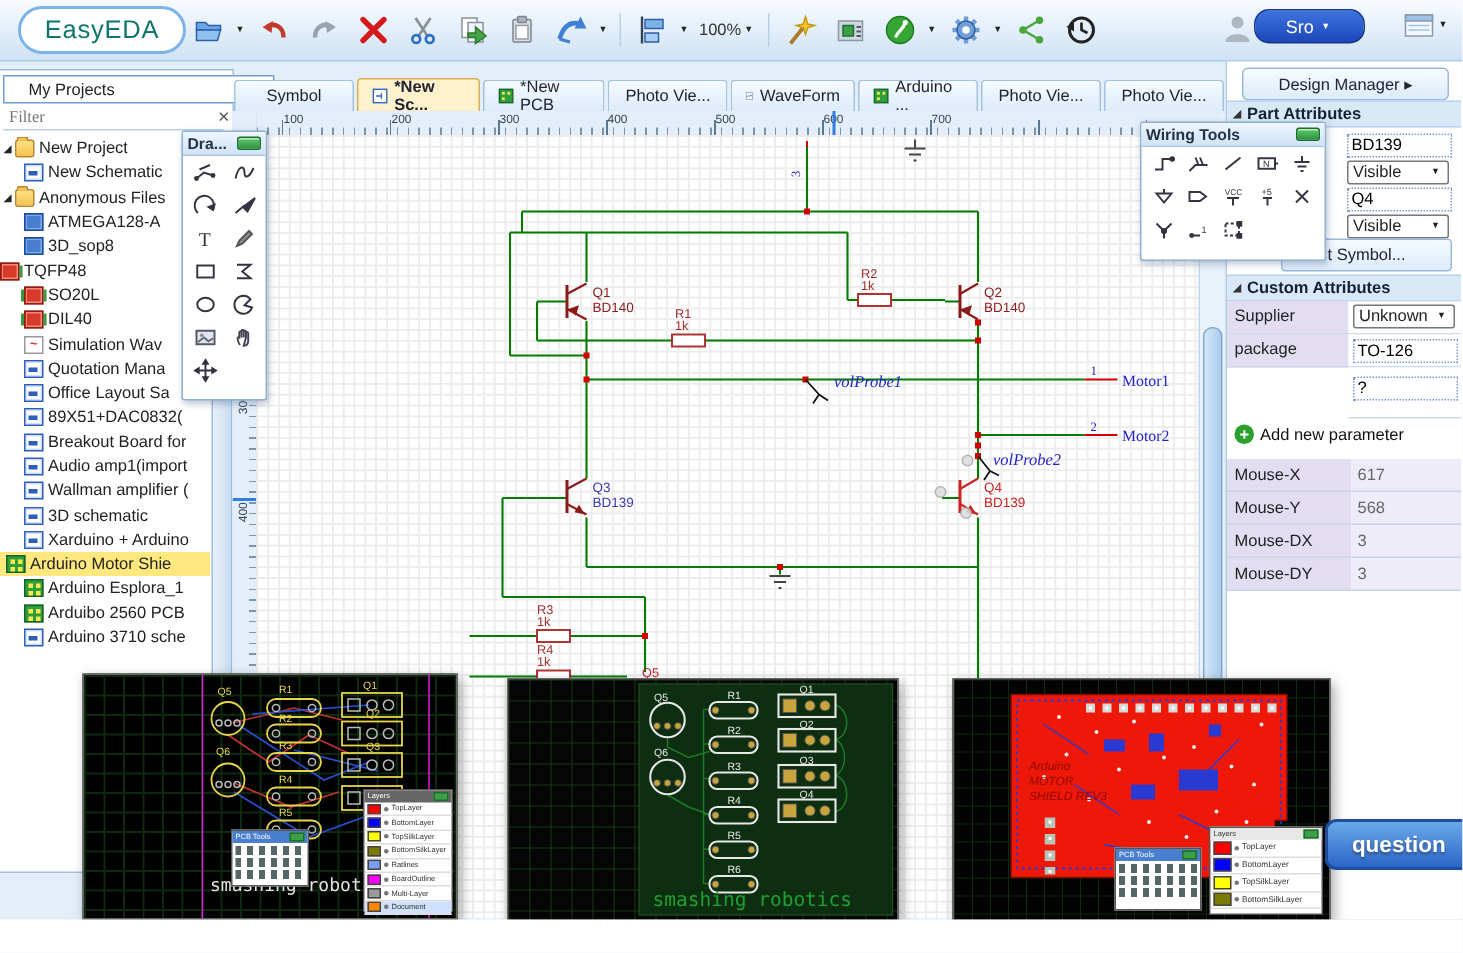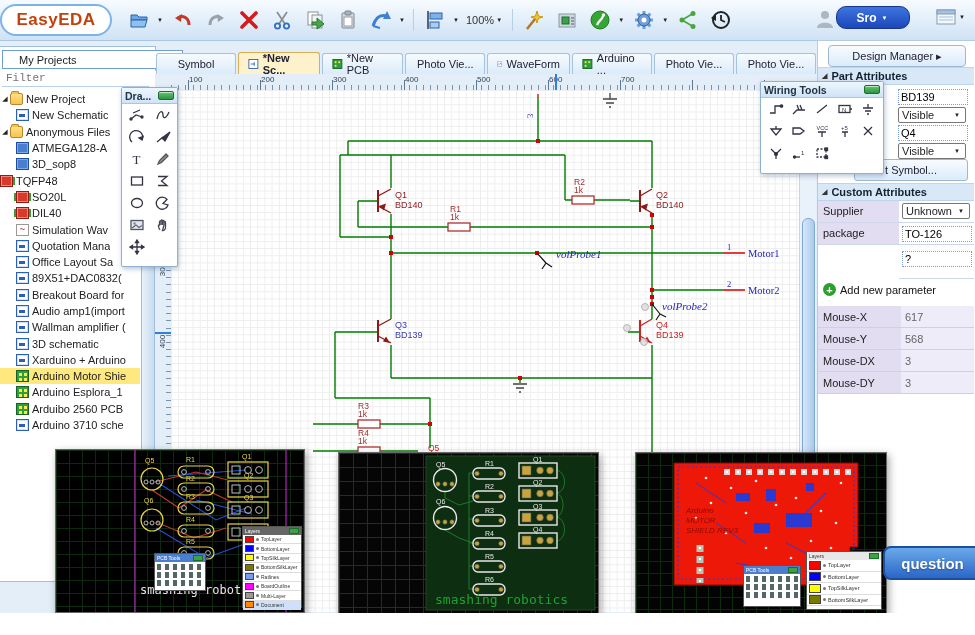--- a/index.html
+++ b/index.html
@@ -2,41 +2,41 @@
 <html><head>
 <meta charset="utf-8">
 <style>
   html,body{margin:0;padding:0}
   #app{position:relative;width:975px;height:635px;background:#e4eef9;overflow:hidden;
        font-family:"Liberation Sans",sans-serif;font-size:11px;color:#222}
   .abs{position:absolute}
   
   #toolbar{left:0;top:0;width:975px;height:40px;background:linear-gradient(#f7fbff,#cfe2f4);
            border-bottom:1px solid #a9c7e3}
-  #logo{left:0;top:4px;width:108px;height:28px;background:#fff;border:2px solid #7db4e8;
+  #logo{left:12px;top:4px;width:108px;height:28px;background:#fff;border:2px solid #7db4e8;
         border-radius:16px;display:flex;align-items:center;justify-content:center;
-        color:#c2410c;font-weight:bold;font-size:17px;letter-spacing:.5px}
+        color:#0f766e;font-weight:normal;font-size:17px;letter-spacing:.5px}
   #tbrow{left:124px;top:2px;height:36px;display:flex;align-items:center;gap:3px}
   .tb{width:30px;height:30px;display:flex;align-items:center;justify-content:center;border-radius:3px}
   .caret{font-size:6px;color:#222;width:8px}
   .tsep{width:1px;height:22px;background:#b9cfe4;margin:0 3px}
   #zoomsel{display:flex;align-items:center;gap:2px;padding:0 2px;font-size:11px;color:#333}
   #userbox{position:absolute;right:139px;top:8px;width:22px;height:22px}
   #srobtn{position:absolute;right:65px;top:6px;width:72px;height:21px;
           background:linear-gradient(#3e74e0,#1c47b8);border:1px solid #16368c;border-radius:10px;
-          color:#fff;font-weight:bold;font-size:12px;display:flex;align-items:center;justify-content:center;gap:5px}
+          color:#fff;font-weight:normal;font-size:12px;display:flex;align-items:center;justify-content:center;gap:5px}
   #srobtn .caret{color:#fff}
   #panelsbtn{position:absolute;right:8px;top:8px;display:flex;align-items:center;gap:2px}
   
   #sidebar{left:0;top:46px;width:155px;height:534px;background:#fff;border:1px solid #9fc0dd;border-left:none}
   #projsel{left:2px;top:3px;width:147px;height:17px;border:1px solid #6f9ed0;background:#fff;
            display:flex;align-items:center;padding:0 16px}
   #projsel .sv{flex:1}
   #filterrow{left:2px;top:22px;width:147px;height:17px;border-bottom:1px solid #b8d0e8;display:flex;align-items:center}
-  #filterrow input{flex:1;border:none;outline:none;font-size:11px;color:#555;padding:1px 4px;font-family:Liberation Mono, monospace}
+  #filterrow input{flex:1;border:none;outline:none;font-size:11px;color:#555;padding:1px 4px;font-family:Liberation Serif, serif}
   #fclear{width:14px;color:#555;font-size:10px;text-align:center}
   #tree{left:0;top:44px;width:140px}
   .trow{height:16.3px;display:flex;align-items:center;overflow:hidden;white-space:nowrap}
   .trow.sel{background:#ffe87e}
   .tw{width:10px;font-size:7px;color:#222;flex:none;text-align:center}
   .tl{overflow:hidden}
   .ti{width:13px;height:12px;margin-right:3px;position:relative;flex:none;box-sizing:border-box}
   .ti.folder{background:linear-gradient(#ffe084,#f4c44e);border:1px solid #b8862c;border-radius:2px}
   .ti.folder::before{content:"";position:absolute;top:-3px;left:0;width:6px;height:2px;background:#f4c44e;
         border:1px solid #b8862c;border-bottom:none;border-radius:2px 2px 0 0}
@@ -357,21 +357,21 @@
           <span class="tl">Wallman amplifier (</span>
         </div>
       <div class="trow" style="padding-left:16px">
           <span class="ti sch"></span>
           <span class="tl">3D schematic</span>
         </div>
       <div class="trow" style="padding-left:16px">
           <span class="ti sch"></span>
           <span class="tl">Xarduino + Arduino</span>
         </div>
-      <div class="trow sel" style="padding-left:16px">
+      <div class="trow sel" style="padding-left:4px">
           <span class="ti pcb"></span>
           <span class="tl">Arduino Motor Shie</span>
         </div>
       <div class="trow" style="padding-left:16px">
           <span class="ti pcb"></span>
           <span class="tl">Arduino Esplora_1</span>
         </div>
       <div class="trow" style="padding-left:16px">
           <span class="ti pcb"></span>
           <span class="tl">Arduibo 2560 PCB</span>

